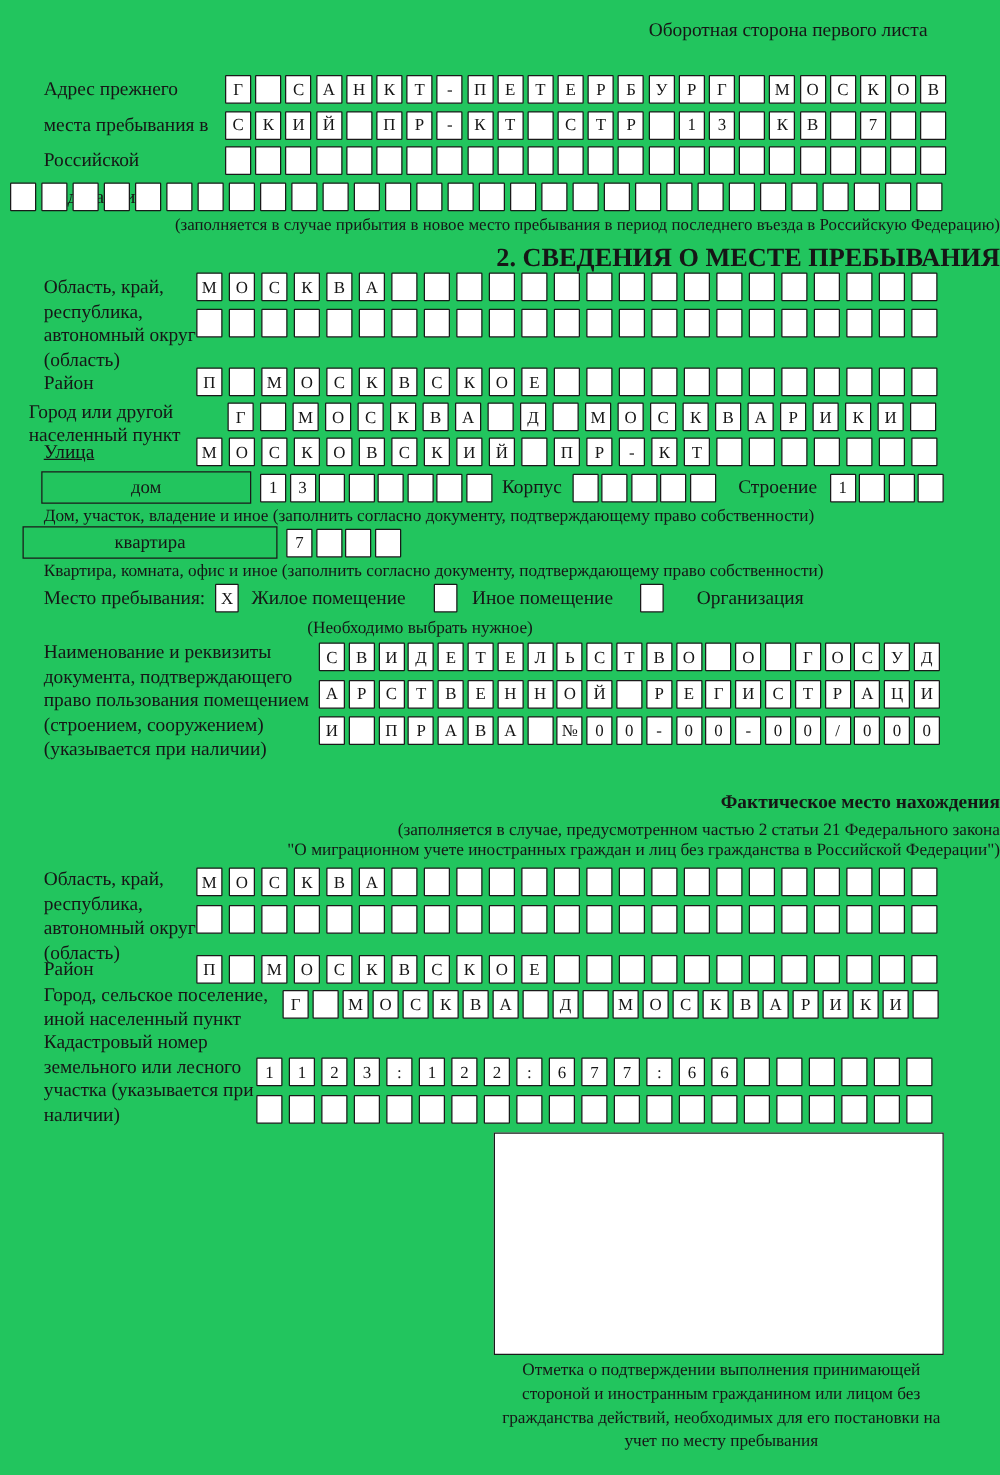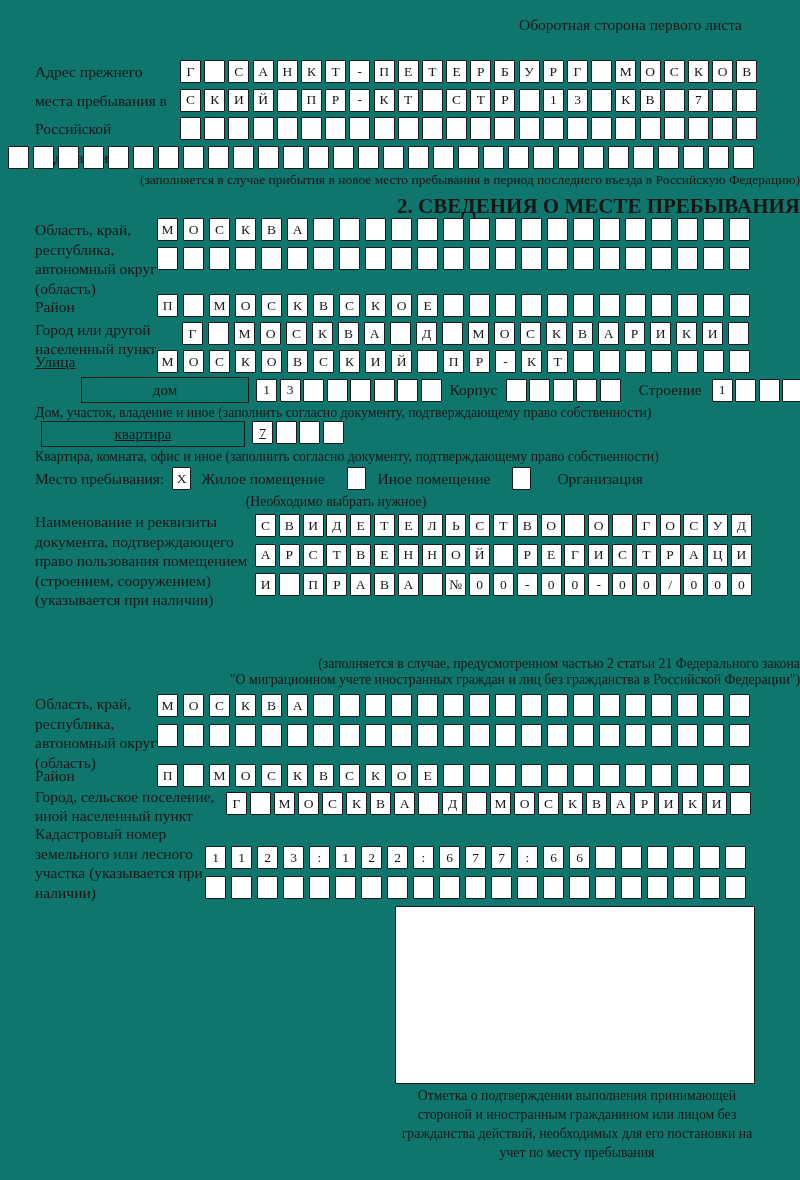--- a/index.html
+++ b/index.html
@@ -1,16 +1,16 @@
 <!DOCTYPE html>
 <html><head>
 <meta charset="utf-8">
 <style>
   html,body{margin:0;padding:0;background:#ffffff;}
-  .page{position:relative;width:800px;height:1180px;background:#0f766e;overflow:hidden;
+  .page{position:relative;width:800px;height:1180px;background:#22c55e;overflow:hidden;
         font-family:"Liberation Serif","DejaVu Serif",serif;color:#161616;}
   .abs{position:absolute;}
   .lbl{font-size:15.5px;line-height:19.5px;}
   .cellrow{display:flex;}
   .cellcol{display:flex;flex-direction:column;}
   .cell{box-sizing:border-box;width:21px;height:23px;border:1.6px solid #1a1a1a;border-radius:1px;
         display:flex;align-items:center;justify-content:center;font-size:13.5px;flex:0 0 auto;background:#fff;}
   .cb{width:19px;}
   .g25{gap:2.5px;} .g28{gap:2.8px;} .g30{gap:3px;} .g32{gap:3.2px;} .g40{gap:4px;} .g50{gap:5px;}
   .vg55{gap:5.5px;} .vg60{gap:6px;} .vg65{gap:6.5px;} .vg70{gap:7px;}
@@ -22,27 +22,27 @@
   .p-hdr{top:16px;right:58px;font-size:15.5px;}
   .p-addr-label{left:35px;top:58px;width:148px;font-size:15.5px;line-height:28.5px;}
   .p-addr-rows{left:180px;top:60px;}
   .p-addr-extra{left:8px;top:146px;}
   .p-addr-note{top:172px;}
   .p-sec2-title{top:194px;font-weight:bold;font-size:21px;}
   .p-region-label{left:35px;top:220px;width:122px;}
   .p-region-rows{left:157px;top:218px;}
   .p-district-label{left:35px;top:297px;}
   .p-district-row{left:157px;top:294px;}
-  .p-city-label{left:35px;top:320px;width:144px;line-height:19px;}
+  .p-city-label{left:23px;top:320px;width:144px;line-height:19px;}
   .p-city-row{left:182px;top:322px;}
   .p-street-label{left:35px;top:352px;text-decoration:underline;}
   .p-street-row{left:157px;top:350px;}
   .p-house-row{left:33px;top:377px;display:flex;align-items:center;}
   .p-house-note{left:35px;top:405px;font-size:13.8px;}
-  .p-apt-row{left:41px;top:421px;display:flex;align-items:flex-start;text-decoration:underline;}
+  .p-apt-row{left:18px;top:421px;display:flex;align-items:center;}
   .p-apt-note{left:35px;top:449px;font-size:13.8px;text-align:right;}
   .p-stay-row{left:35px;top:467px;display:flex;align-items:center;}
   .p-stay-note{left:0;top:494px;width:672px;text-align:center;font-size:13.8px;}
   .p-doc-label{left:35px;top:512px;width:220px;}
   .p-doc-rows{left:255px;top:514px;}
   .p-fact-title{top:633px;font-weight:bold;font-size:15.5px;}
   .p-fact-note1{top:656px;font-size:13.8px;}
   .p-fact-note2{top:672px;font-size:13.8px;}
   .p-region2-label{left:35px;top:694px;width:150px;}
   .p-region2-rows{left:157px;top:694px;}
@@ -308,21 +308,21 @@
       <span class="cell"></span>
       <span class="cell"></span>
       <span class="cell"></span>
       <span class="cell"></span>
       <span class="cell"></span>
       <span class="cell"></span>
       <span class="cell"></span>
     </div>
 
   <div class="abs p-house-row">
-    <div class="widebox" style="width:168px;margin-left:48px;">дом</div>
+    <div class="widebox" style="width:168px;">дом</div>
     <div class="cellrow g25" style="margin-left:7px;">
         <span class="cell">1</span>
         <span class="cell">3</span>
         <span class="cell"></span>
         <span class="cell"></span>
         <span class="cell"></span>
         <span class="cell"></span>
         <span class="cell"></span>
         <span class="cell"></span>
       </div>
@@ -432,20 +432,21 @@
         <span class="cell">-</span>
         <span class="cell">0</span>
         <span class="cell">0</span>
         <span class="cell">/</span>
         <span class="cell">0</span>
         <span class="cell">0</span>
         <span class="cell">0</span>
       </div>
   </div>
 
+  <div class="abs center p-fact-title">Фактическое место нахождения</div>
   <div class="abs center p-fact-note1">(заполняется в случае, предусмотренном частью 2 статьи 21 Федерального закона</div>
   <div class="abs center p-fact-note2">"О миграционном учете иностранных граждан и лиц без гражданства в Российской Федерации")</div>
 
   <div class="abs p-region2-label lbl">Область, край, республика, автономный округ (область)</div>
   <div class="abs p-region2-rows cellcol vg70">
     <div class="cellrow g50">
         <span class="cell">М</span>
         <span class="cell">О</span>
         <span class="cell">С</span>
         <span class="cell">К</span>

